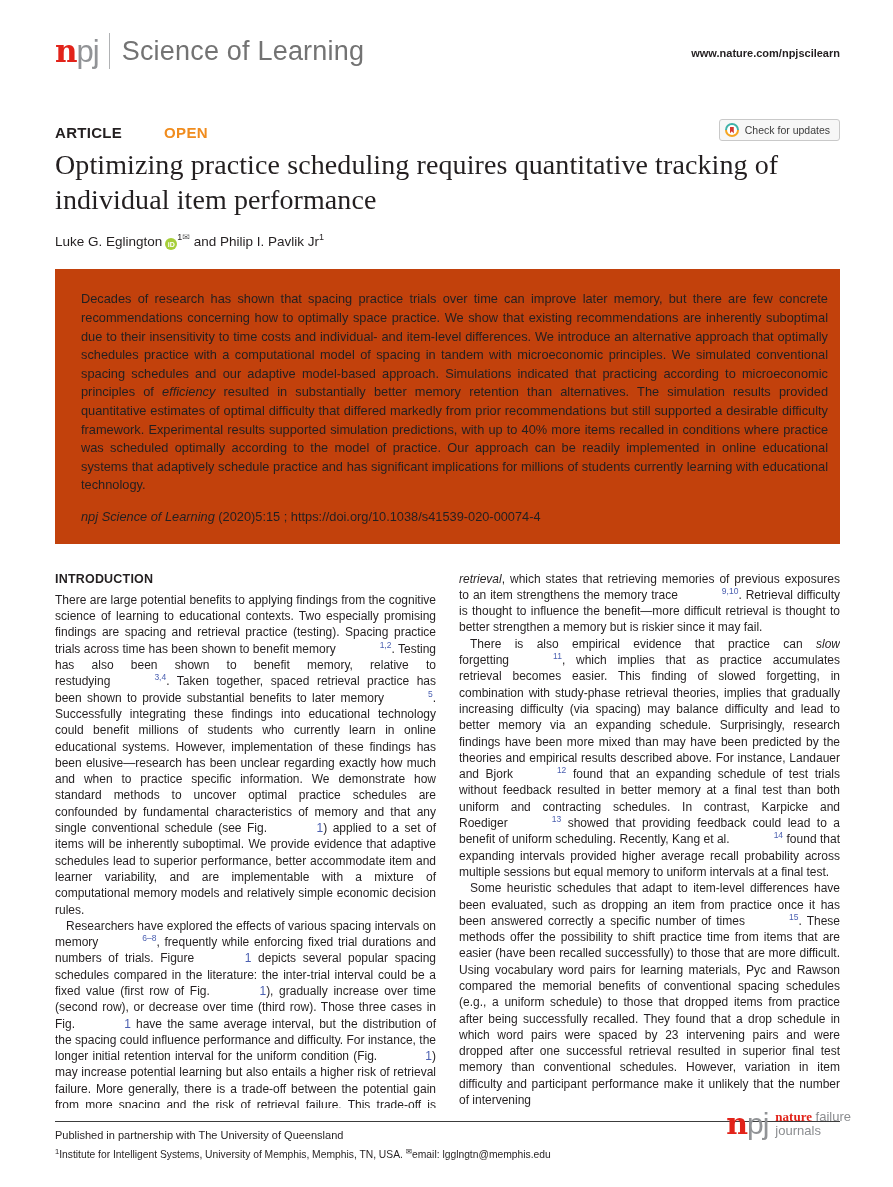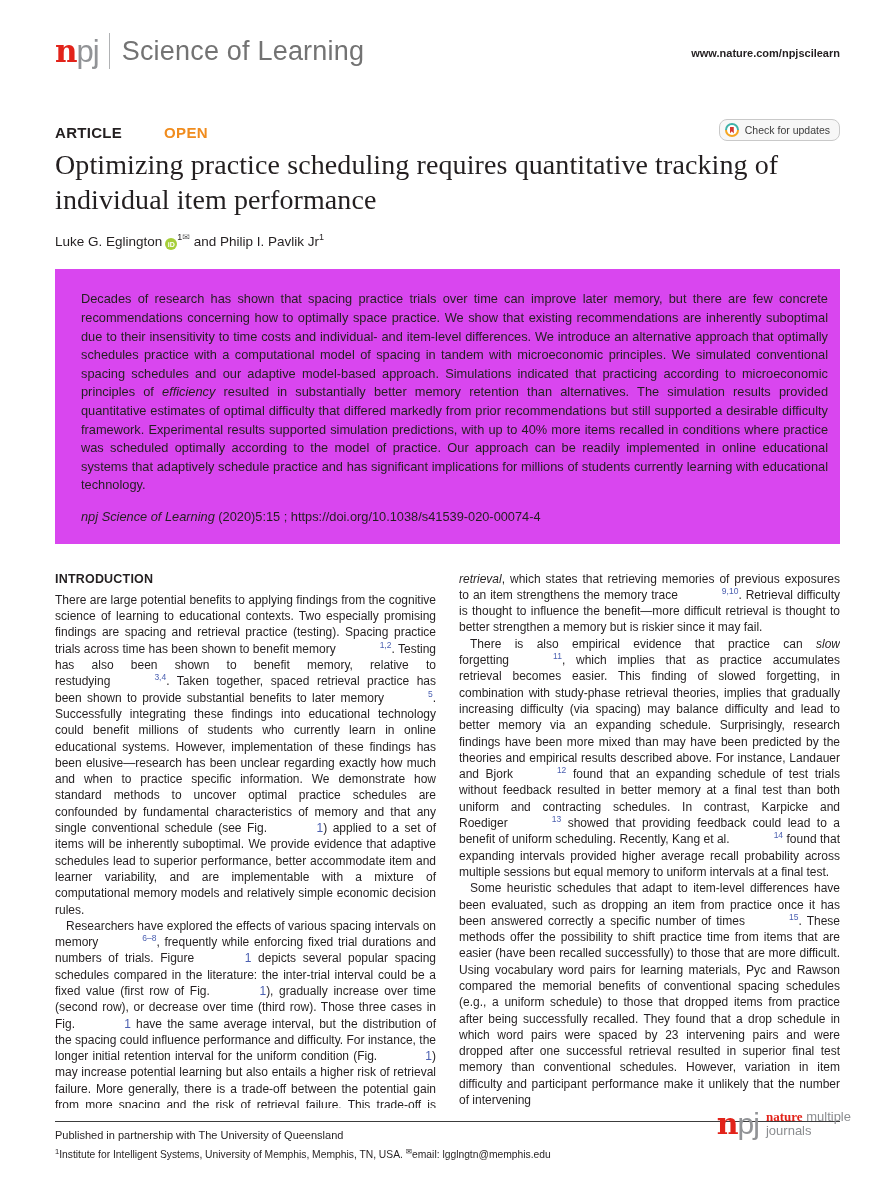--- a/index.html
+++ b/index.html
@@ -22,21 +22,21 @@
   .logo-divider { width: 1px; height: 36px; background: #b0b2b4; margin: 0 12px 0 10px; }
   .journal-name { font-size: 27px; font-weight: 300; color: #737373; letter-spacing: 0.2px; line-height: 36px; }
   .site-url { font-size: 11px; font-weight: bold; color: #231f20; margin-top: 14px; }
 
   
   .article-bar { margin-top: 50px; display: flex; align-items: flex-end; }
   .article-label { font-size: 15px; font-weight: bold; letter-spacing: 0.3px; }
   .open-label { font-size: 15px; font-weight: bold; color: #f08c1e; margin-left: 42px; letter-spacing: 0.3px; }
   .check-badge {
     margin-left: auto; display: flex; align-items: center; gap: 6px;
-    border: 1px solid #c9c9c9; background: #f7f7f7; border-radius: 8px;
+    border: 1px solid #c9c9c9; background: #f7f7f7; border-radius: 3px;
     padding: 3px 9px 3px 5px; font-size: 10.5px; color: #3c3c3c; cursor: pointer;
   }
   .crossmark-circle {
     width: 14px; height: 14px; border-radius: 50%;
     background: conic-gradient(#3fb2a9 0 25%, #f5a623 25% 75%, #3fb2a9 75% 100%);
     display: flex; align-items: center; justify-content: center;
   }
   .crossmark-inner {
     width: 10px; height: 10px; border-radius: 50%; background: #ffffff;
     display: flex; align-items: center; justify-content: center;
@@ -55,21 +55,21 @@
   .authors sup { font-size: 9px; }
   .orcid-icon {
     display: inline-flex; width: 12px; height: 12px; border-radius: 50%;
     background: #a6ce39; color: #fff; font-size: 7px; font-weight: bold;
     align-items: center; justify-content: center; vertical-align: -1px; margin-left: 3px;
   }
   .env-icon { font-size: 9px; color: #4d4d4d; }
 
   
   .abstract {
-    margin-top: 19px; background: #d946ef; padding: 21px 12px 17px 26px;
+    margin-top: 19px; background: #c2410c; padding: 21px 12px 17px 26px;
     font-size: 12.8px; line-height: 18.6px; text-align: justify;
   }
   .abstract-citation { margin-top: 13px; text-align: left; }
 
   
   .columns {
     margin-top: 27px; display: flex; gap: 23px;
     font-size: 12px; line-height: 16.3px; text-align: justify;
     height: 537px; overflow: hidden;
   }
@@ -152,19 +152,19 @@
     </div>
   </div>
 
   <div class="footnote-area"><sup>1</sup><span>Institute for Intelligent Systems, University of Memphis, Memphis, TN, USA. </span><sup>✉</sup><span>email: lgglngtn@memphis.edu</span></div>
 
   <div class="footer">
     <div class="partnership">Published in partnership with The University of Queensland</div>
     <div class="npj-footer-logo">
       <span class="npj-footer-mark"><span class="npj-n">n</span><span class="npj-pj">pj</span></span>
       <span class="npj-footer-text">
-        <span><span class="nature">nature</span><span class="partner"> multiple</span></span><br>
+        <span><span class="nature">nature</span><span class="partner"> failure</span></span><br>
         <span>journals</span>
       </span>
     </div>
   </div>
 
 </div>
 
 </body></html>

